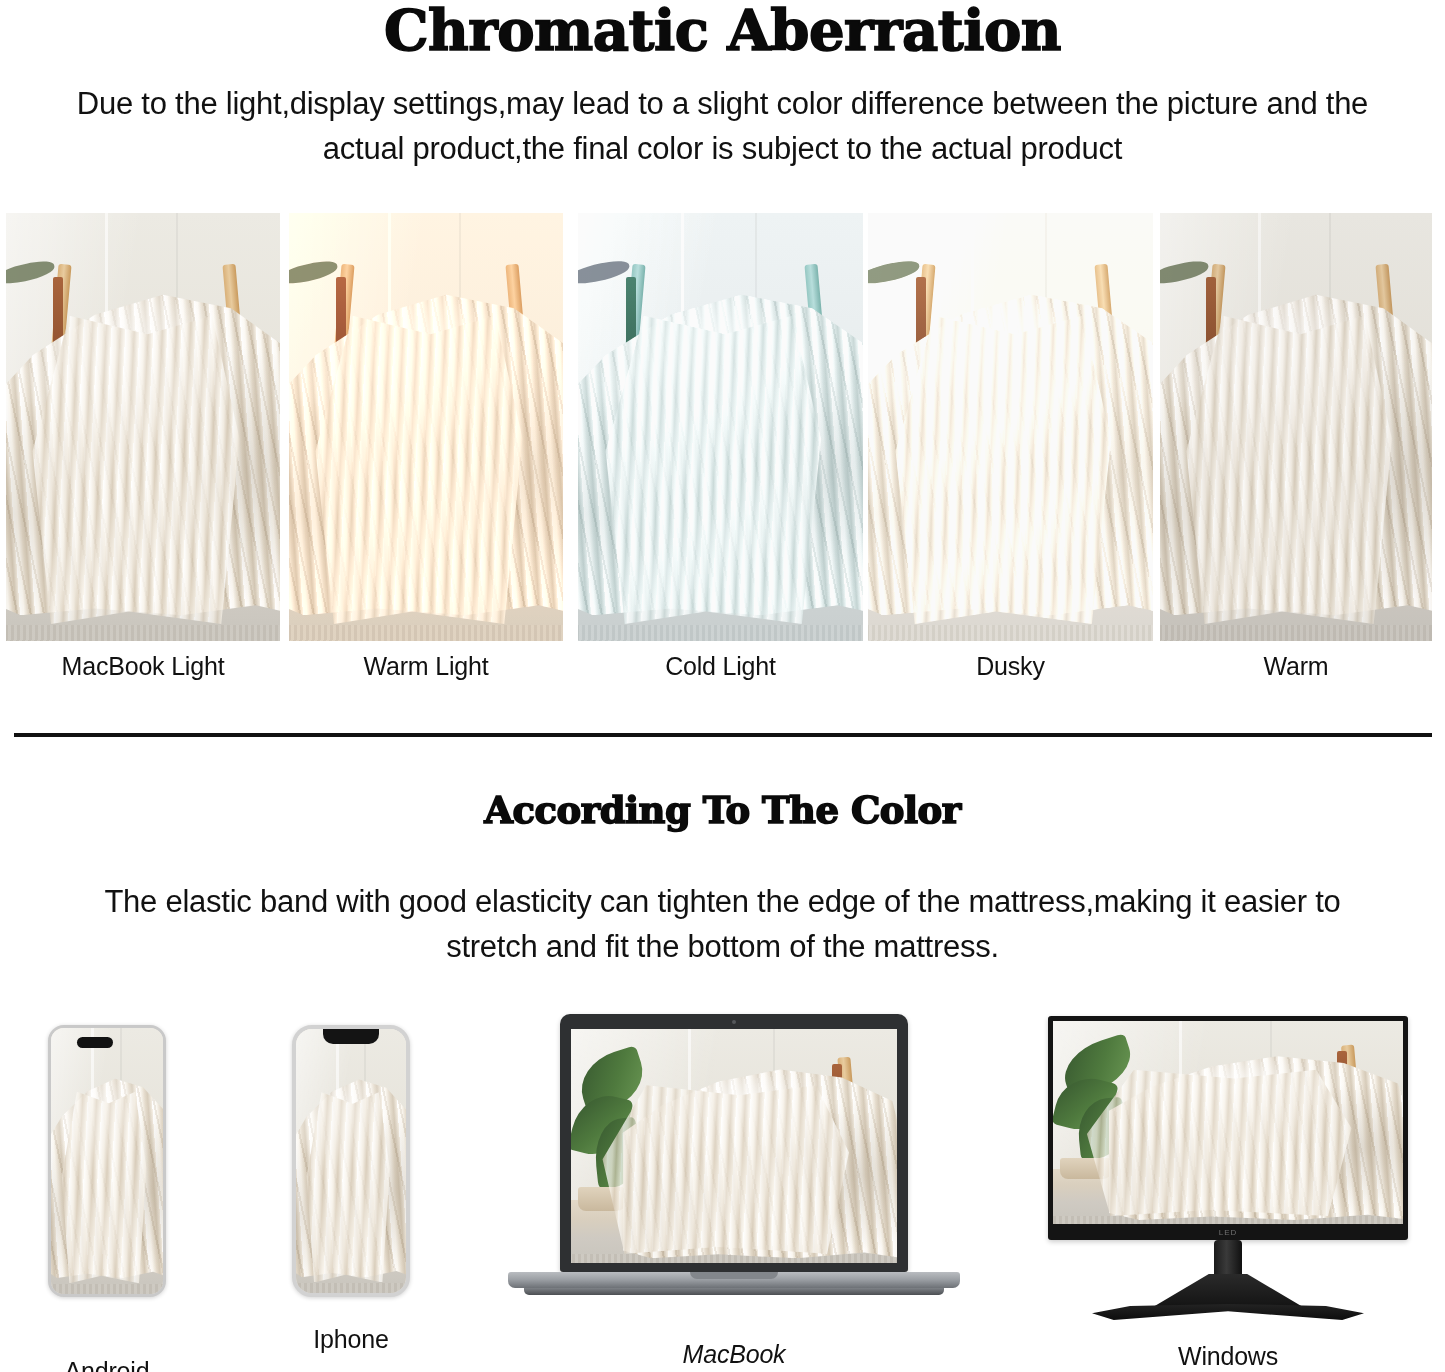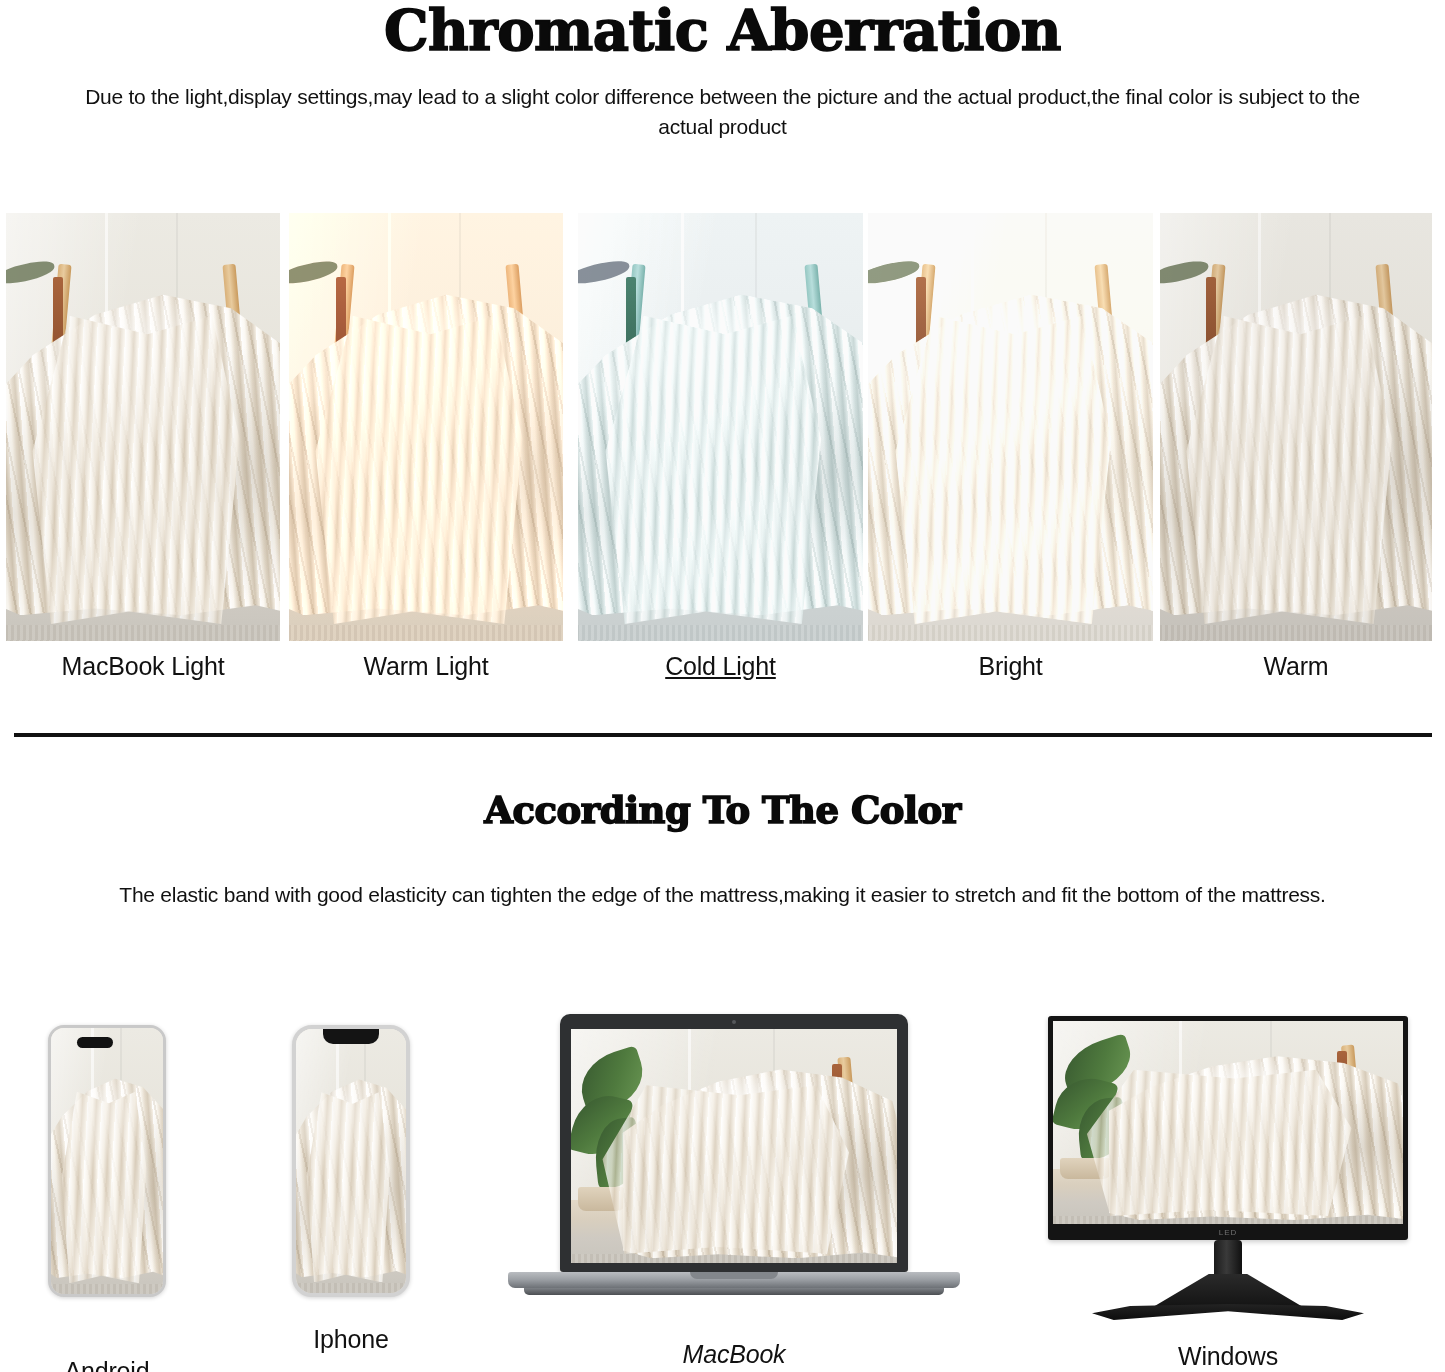--- a/index.html
+++ b/index.html
@@ -26,21 +26,21 @@
     -webkit-text-stroke: 1.6px #0a0a0a;
   }
   #title-1 { position: absolute; left: 0; top: 2px; width: 1445px; font-size: 56px; }
   #title-2 { position: absolute; left: 0; top: 792px; width: 1445px; font-size: 37px; }
 
   .body-copy {
     font-family: "Liberation Sans", sans-serif;
     font-weight: 400;
     color: #111;
     text-align: center;
-    font-size: 21px;
+    font-size: 31px;
     line-height: 1.45;
     letter-spacing: -0.25px;
   }
   #subtitle-1 { position: absolute; left: 60px; top: 82px; width: 1325px; }
   #subtitle-2 { position: absolute; left: 85px; top: 880px; width: 1275px; }
 
   .divider {
     position: absolute;
     left: 14px; top: 733px;
     width: 1418px; height: 4px;
@@ -166,21 +166,21 @@
   .strip-labels { position: absolute; left: 0; top: 652px; width: 1445px; height: 40px; }
   .strip-label {
     position: absolute; top: 0;
     text-align: center;
     font-size: 25px; color: #111;
     font-family: "Liberation Sans", sans-serif;
     letter-spacing: -0.2px;
   }
   .strip-label.l0 { left: 6px;    width: 274px; }
   .strip-label.l1 { left: 289px;  width: 274px; }
-  .strip-label.l2 { left: 578px;  width: 285px; text-decoration: underline; }
+  .strip-label.l2 { left: 578px;  width: 285px; }
   .strip-label.l3 { left: 868px;  width: 285px; }
   .strip-label.l4 { left: 1160px; width: 272px; }
 
   
   .devices { position: absolute; left: 0; top: 1000px; width: 1445px; height: 372px; }
 
   .device { position: absolute; }
   .device-label {
     position: absolute;
     text-align: center;
@@ -400,21 +400,21 @@
         <div class="blanket"></div>
         <div class="drape"></div>
       </div>
     </div>
   </div>
 
   <div class="strip-labels">
     <div class="strip-label l0">MacBook Light</div>
     <div class="strip-label l1">Warm Light</div>
     <div class="strip-label l2">Cold Light</div>
-    <div class="strip-label l3">Bright</div>
+    <div class="strip-label l3">Dusky</div>
     <div class="strip-label l4">Warm</div>
   </div>
 
   <div class="divider"></div>
 
   <h2 id="title-2" class="display-title">According To The Color</h2>
 
   <p id="subtitle-2" class="body-copy">The elastic band with good elasticity can tighten the edge of the mattress,making it easier to stretch and fit the bottom of the mattress.</p>
 
   <div class="devices">

